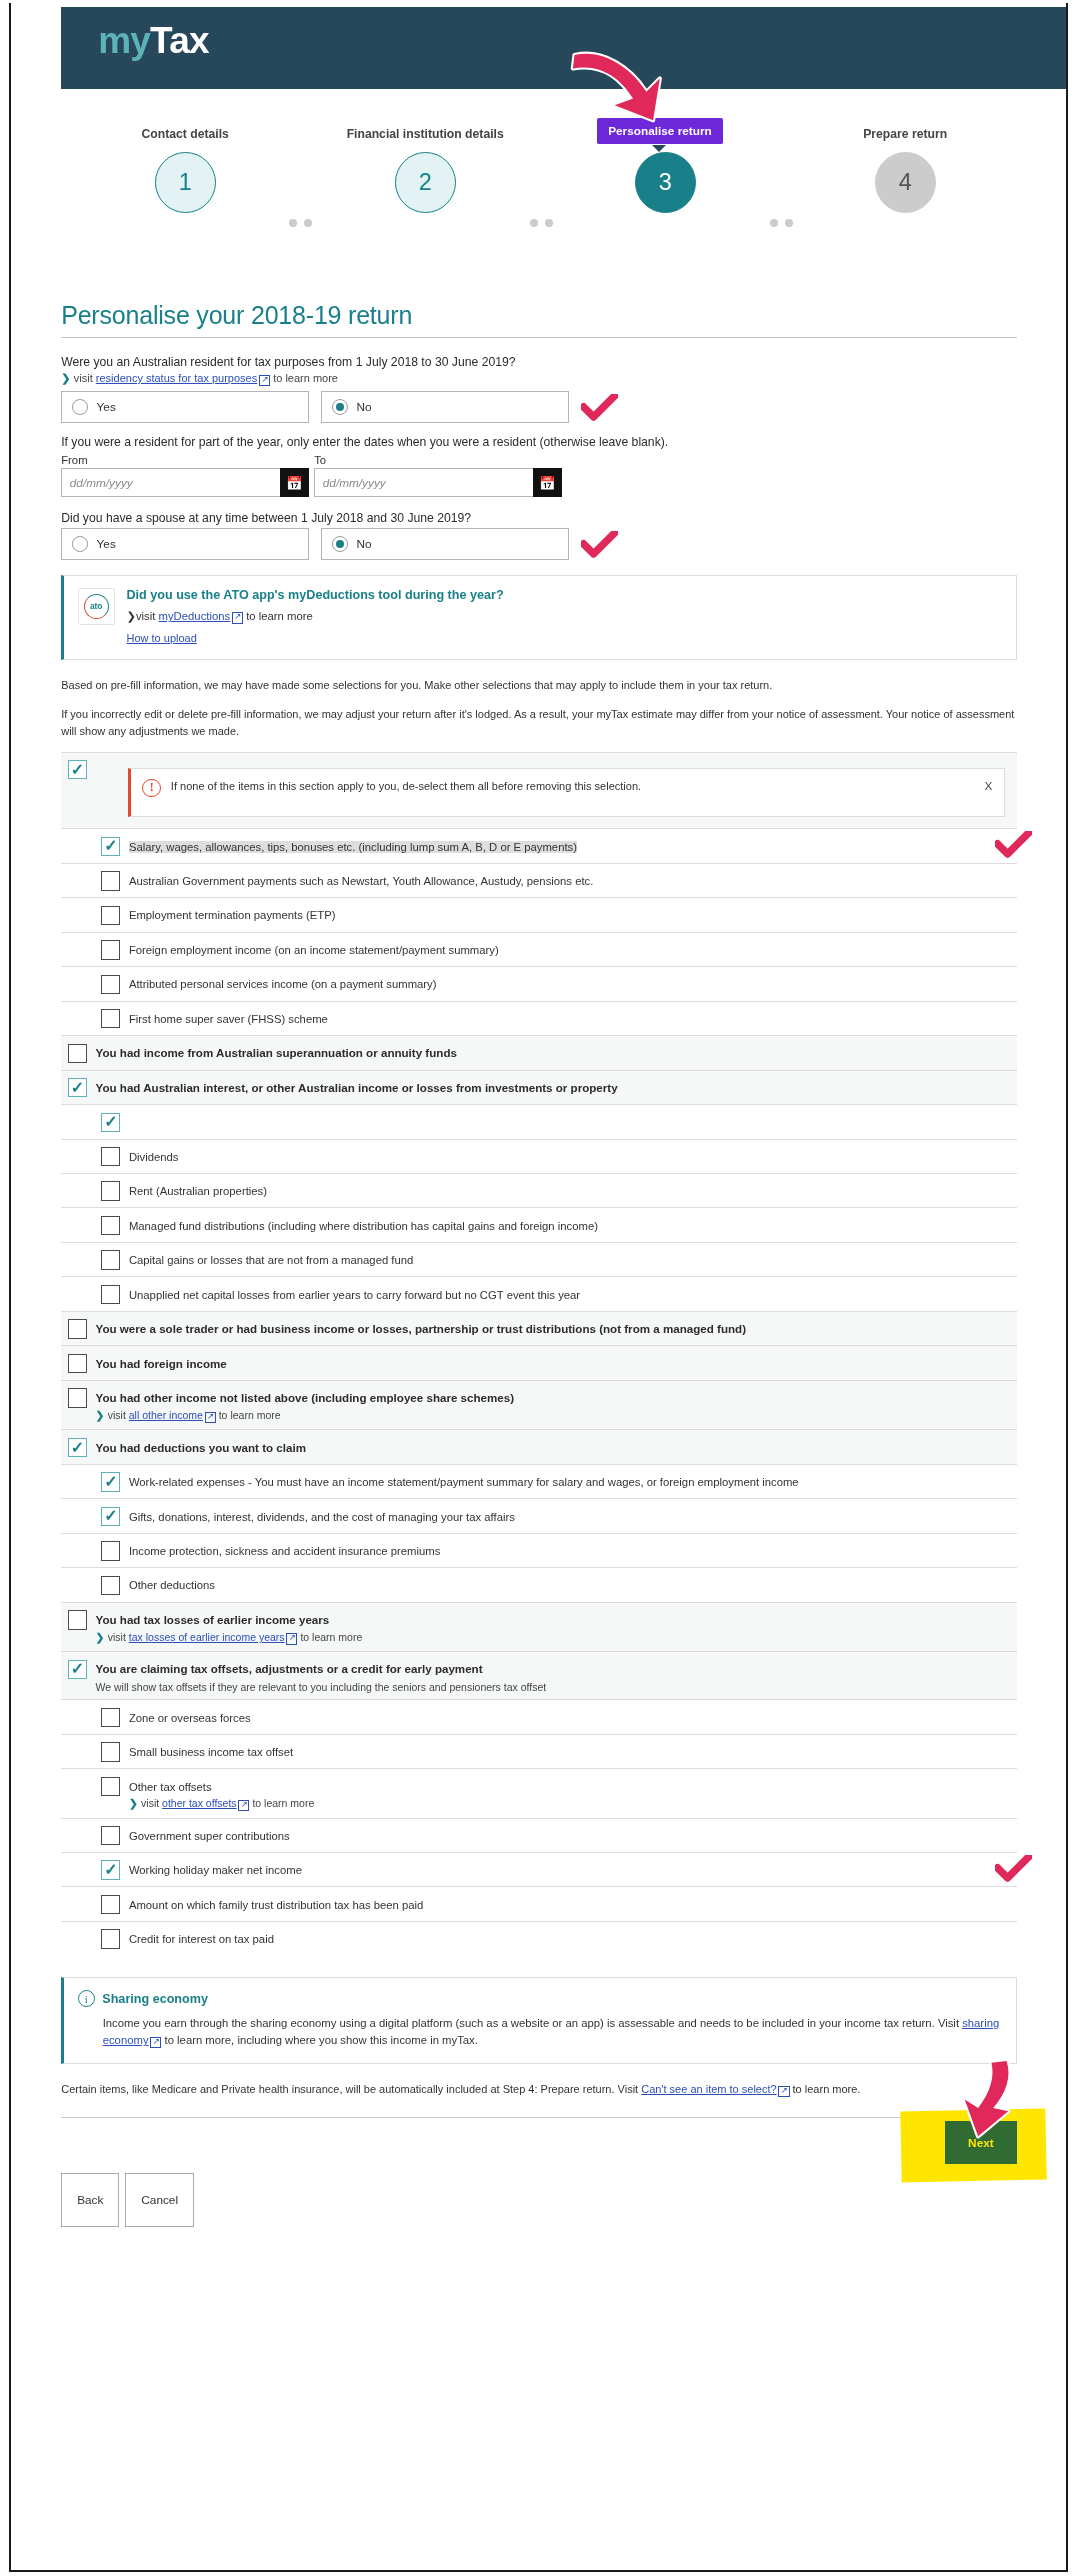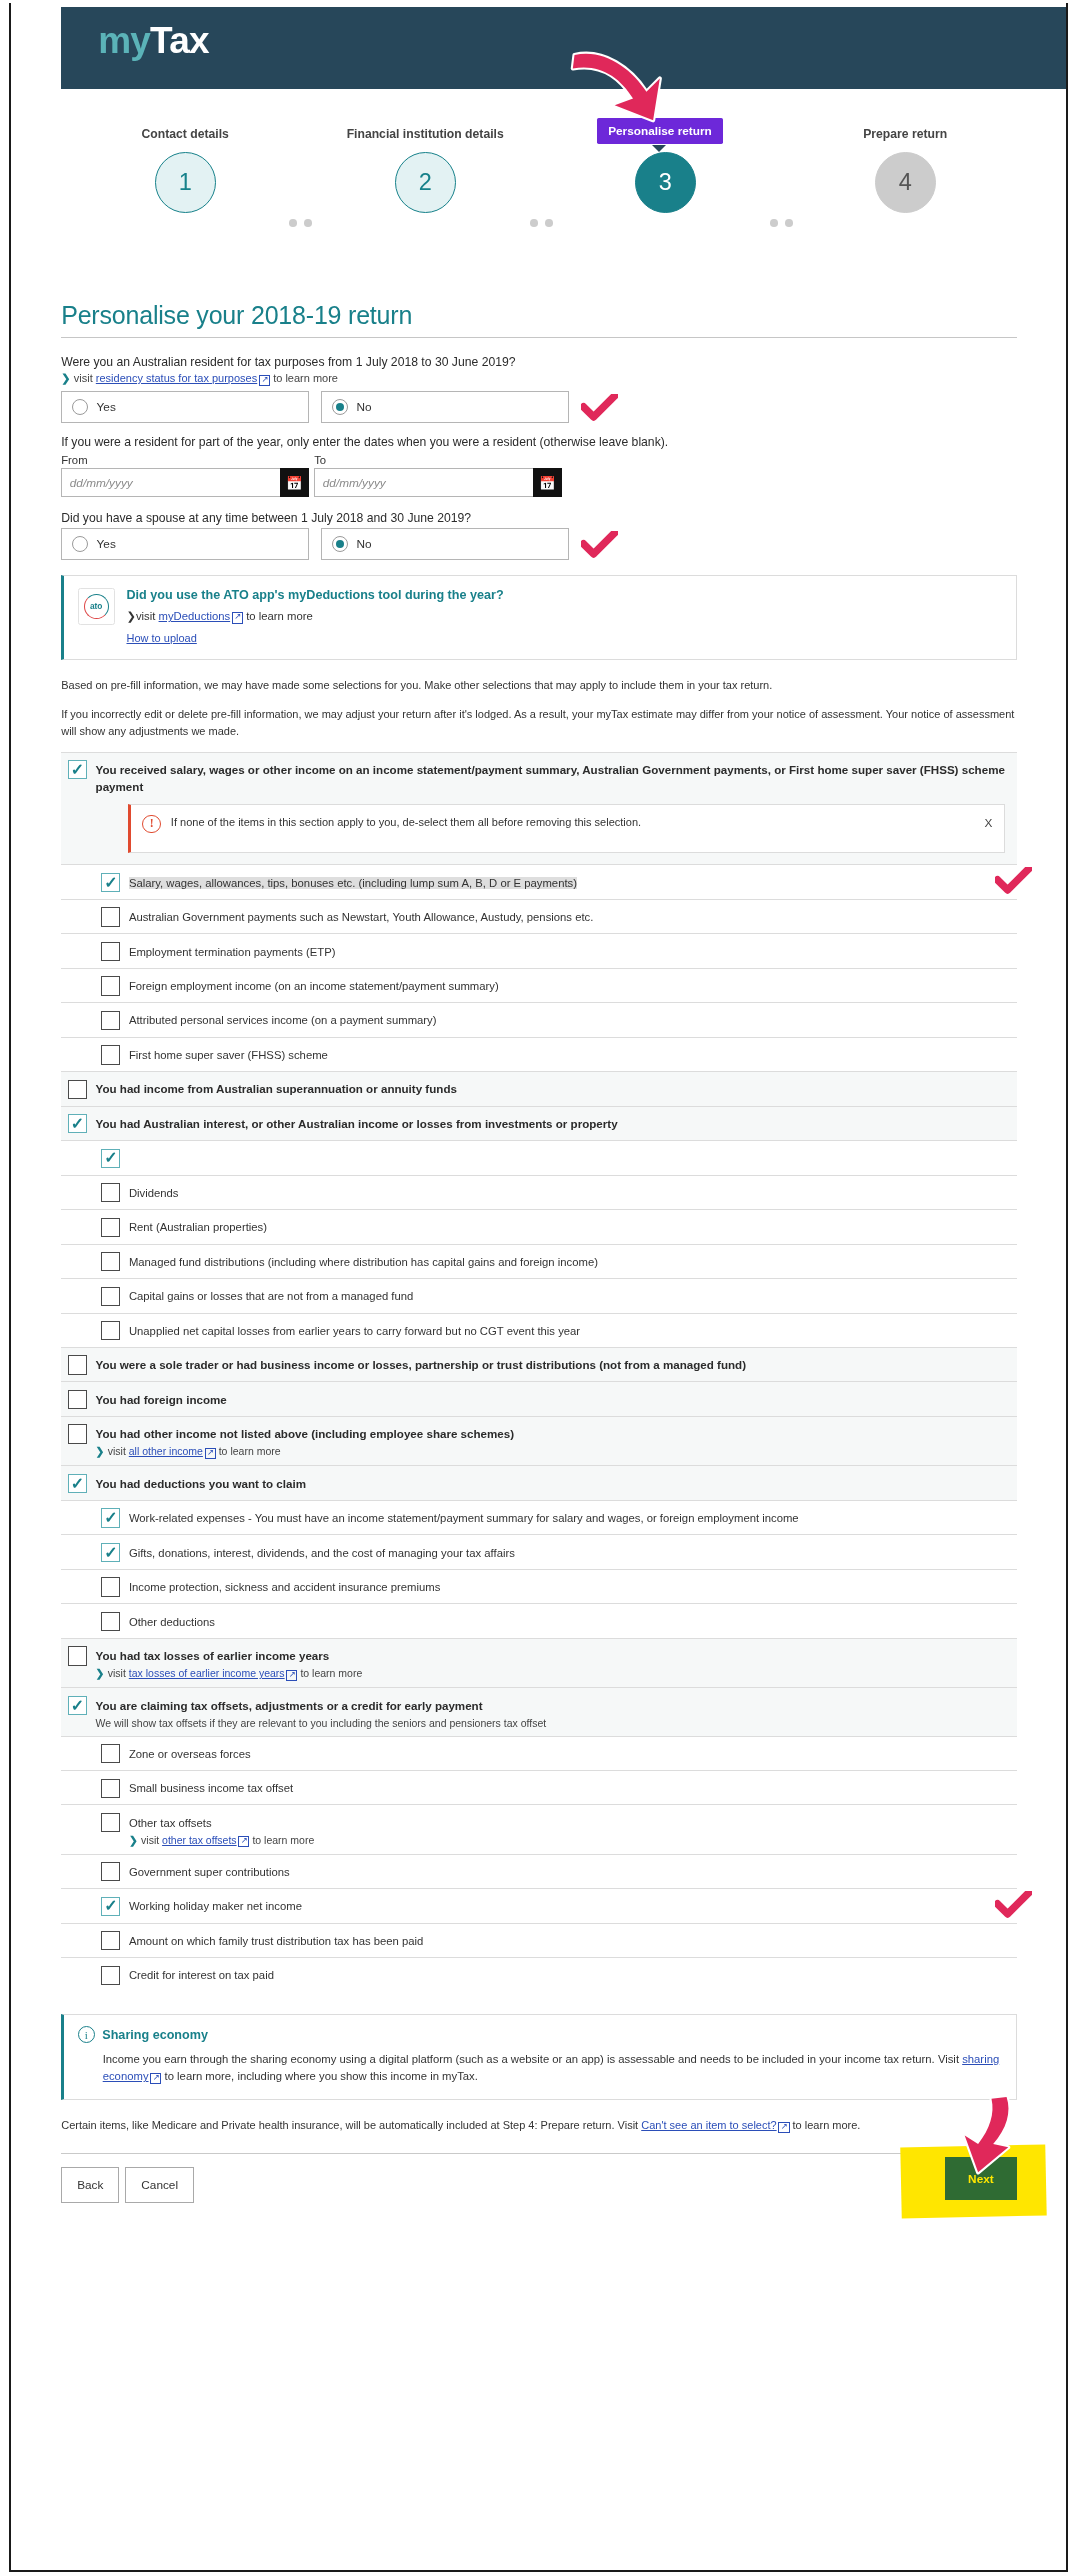--- a/index.html
+++ b/index.html
@@ -171,22 +171,23 @@
     display:flex; align-items:center; justify-content:center;
     font-family:"Liberation Serif", serif;
   }
   .alert .atxt { font-size:11px; color:#333; flex:1; padding-top:1.7px; font-weight:normal;}
   .alert .x { font-size:11.8px; color:#444; cursor:pointer; padding-top:0.8px;}
 
   .bottom-rule { border:0; border-top:0.8px solid #c9c9c9; margin:18.5px 0 13.5px 0; }
   .btnrow { display:flex; gap:5.9px; position:relative; }
   .btn {
     border:0.8px solid #a9a9a9; background:#fff; font-size:11.8px; color:#333;
-    padding:10px 15px; min-width:50px; text-align:center;
+    padding:19px 15px; min-width:50px; text-align:center;
     font-family:"Liberation Sans", sans-serif;
+    margin-top:42px;
   }
   .next-wrap { position:absolute; right:0; top:-10px; }
   .highlight-yellow {
     position:absolute; left:-44px; top:-11.8px; width:145px; height:71px;
     background:#ffe600; transform:rotate(-1.2deg);
   }
   .btn-next {
     position:relative; background:#2f6b33; color:#ffe600; font-weight:bold;
     font-size:11.8px; border:none; padding:14.3px 23.5px; z-index:2;
   }
@@ -327,21 +328,20 @@
       </div>
     </div>
 
     <p class="body">Based on pre-fill information, we may have made some selections for you. Make other selections that may apply to include them in your tax return.</p>
     <p class="body">If you incorrectly edit or delete pre-fill information, we may adjust your return after it's lodged. As a result, your myTax estimate may differ from your notice of assessment. Your notice of assessment will show any adjustments we made.</p>
 
     <div class="checklist" id="checklist">
         <div class="row group">
           <span class="cb on"></span>
           <div style="flex: 1 1 0%;">
-            <div class="rowlabel">You received salary, wages or other income on an income statement/payment summary, Australian Government payments, or First home super saver (FHSS) scheme payment</div>
             <div class="alert">
               <span class="bang">!</span>
               <span class="atxt">If none of the items in this section apply to you, de-select them all before removing this selection.</span>
               <span class="x">X</span>
             </div>
           </div>
         </div>
         <div class="row child">
           <span class="cb on"></span>
           <div style="flex: 1 1 0%;">

